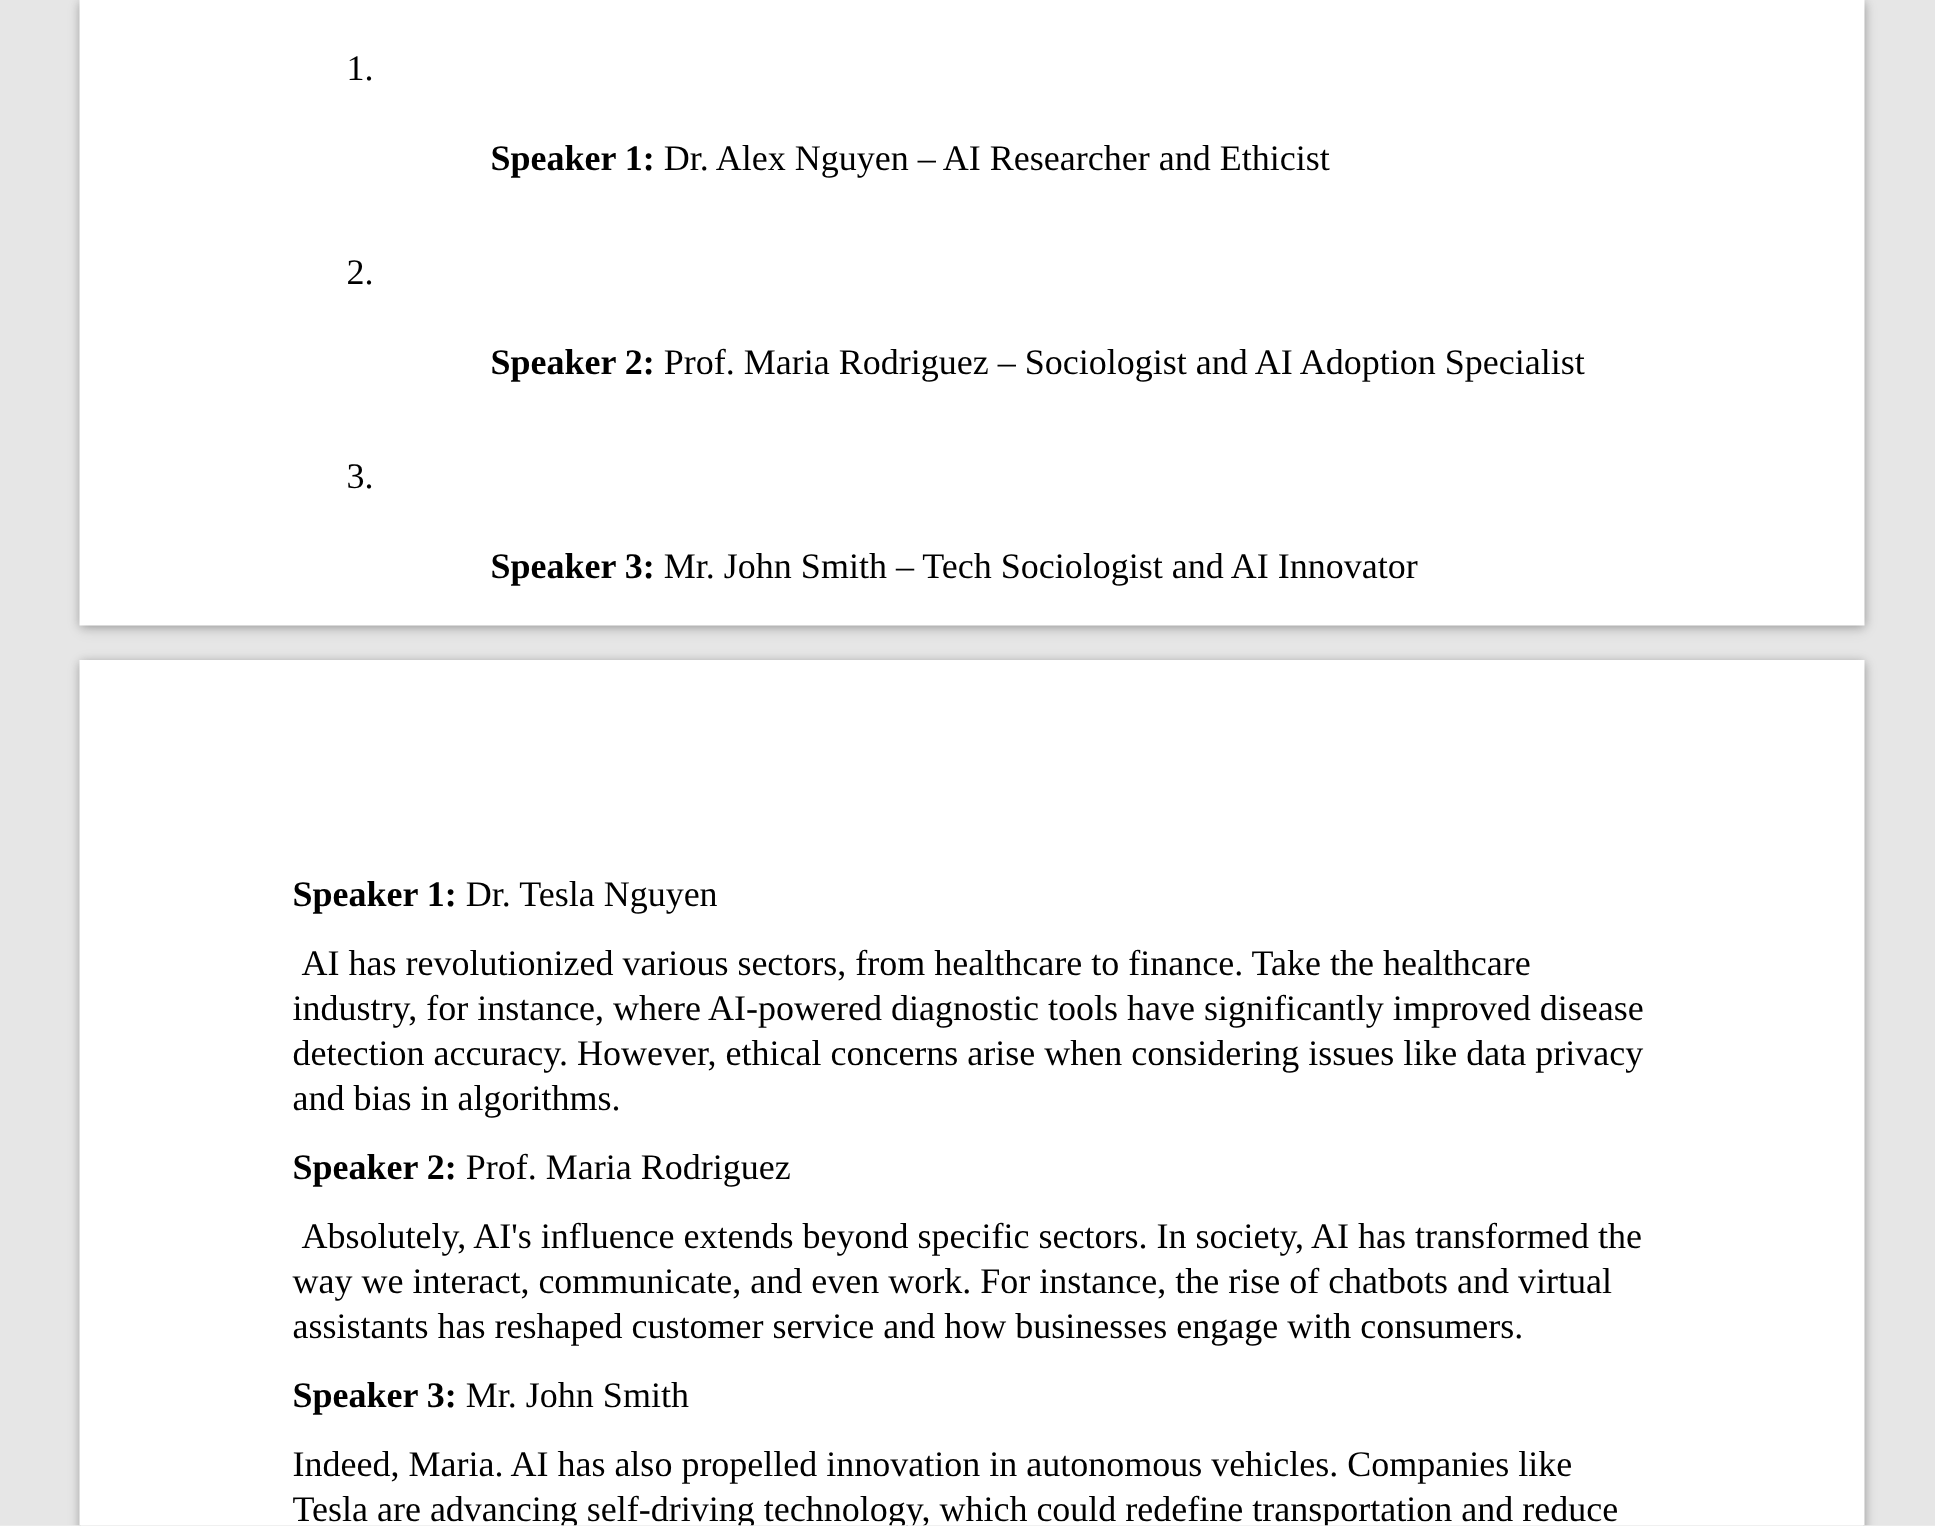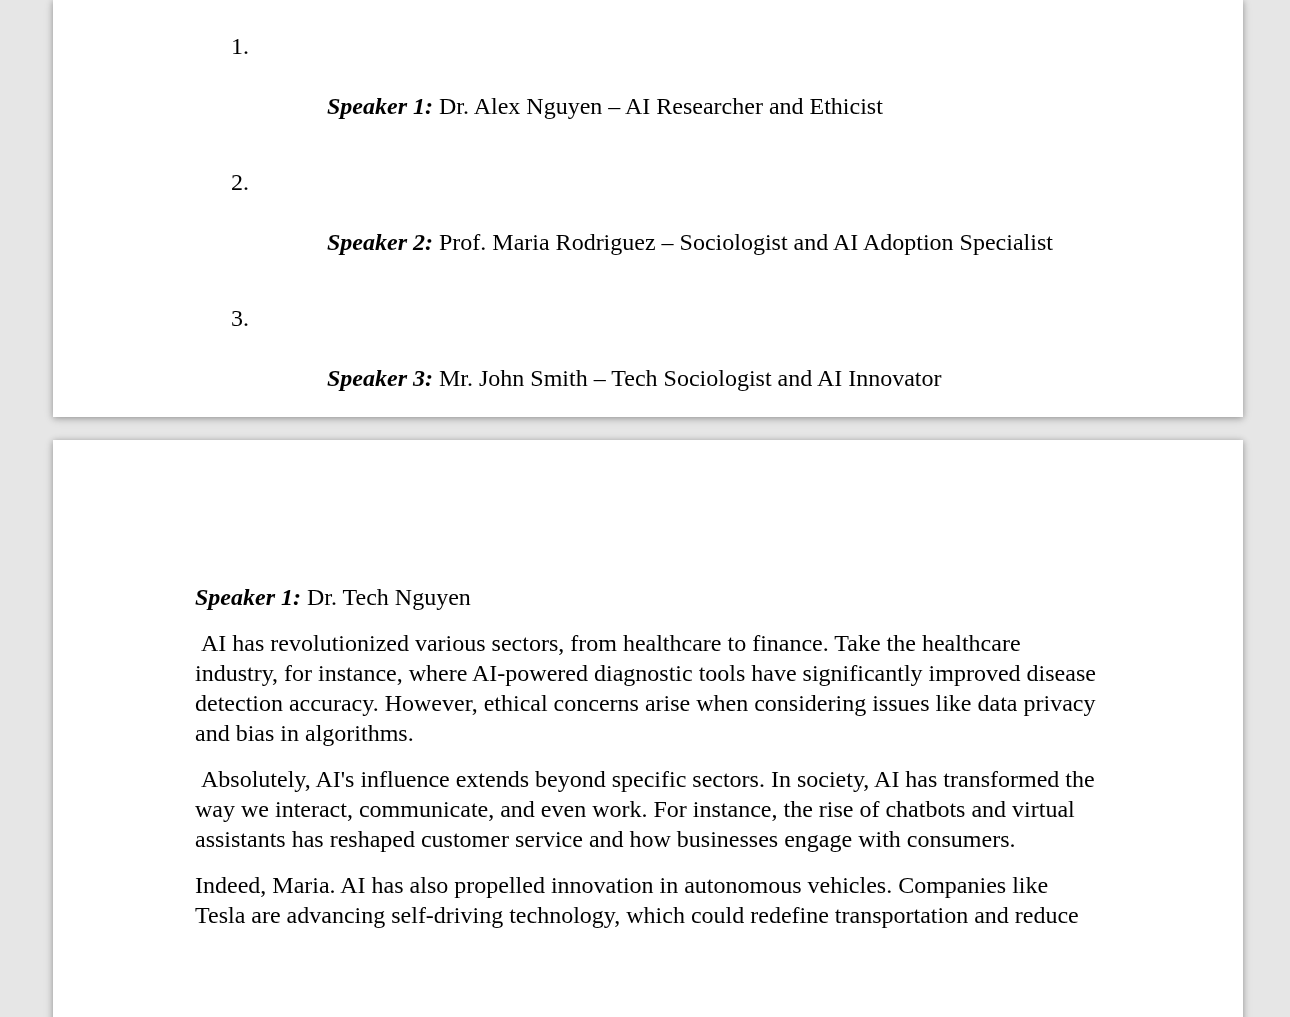--- a/index.html
+++ b/index.html
@@ -51,21 +51,21 @@
   }
   .list-item {
     position: relative;
     padding-left: 72px;
   }
   .list-num {
     position: absolute;
     left: 36px;
     top: 0;
   }
-  b { font-weight: bold; font-style: italic; }
+  b { font-weight: bold; }
 </style>
 </head>
 <body>
 
 <div class="canvas">
 
   <div class="page page-1">
     <div class="content content-1">
       <ol class="speaker-list">
         <li class="list-item block">
@@ -85,23 +85,25 @@
           <b>Speaker 4:</b><span> Dr. Emily Chen</span>
         </li>
       </ol>
       <p class="block"><b>Moderator:</b><span> Thank you all for joining us. To start, let's address a fundamental question: How has AI already impacted society, and what are some key examples that illustrate this impact?</span></p>
     </div>
   </div>
 
   <div class="page page-2">
     <div class="content content-2">
 
-      <p class="block"><b>Speaker 1:</b><span> Dr. Tech Nguyen</span></p>
+      <p class="block"><b>Speaker 1:</b><span> Dr. Tesla Nguyen</span></p>
       <p class="block"> AI has revolutionized various sectors, from healthcare to finance. Take the healthcare industry, for instance, where AI-powered diagnostic tools have significantly improved disease detection accuracy. However, ethical concerns arise when considering issues like data privacy and bias in algorithms.</p>
 
+      <p class="block"><b>Speaker 2:</b><span> Prof. Maria Rodriguez</span></p>
       <p class="block"> Absolutely, AI's influence extends beyond specific sectors. In society, AI has transformed the way we interact, communicate, and even work. For instance, the rise of chatbots and virtual assistants has reshaped customer service and how businesses engage with consumers.</p>
 
+      <p class="block"><b>Speaker 3:</b><span> Mr. John Smith</span></p>
       <p class="block">Indeed, Maria. AI has also propelled innovation in autonomous vehicles. Companies like Tesla are advancing self-driving technology, which could redefine transportation and reduce</p>
 
     </div>
   </div>
 
 </div>
 
 </body></html>

